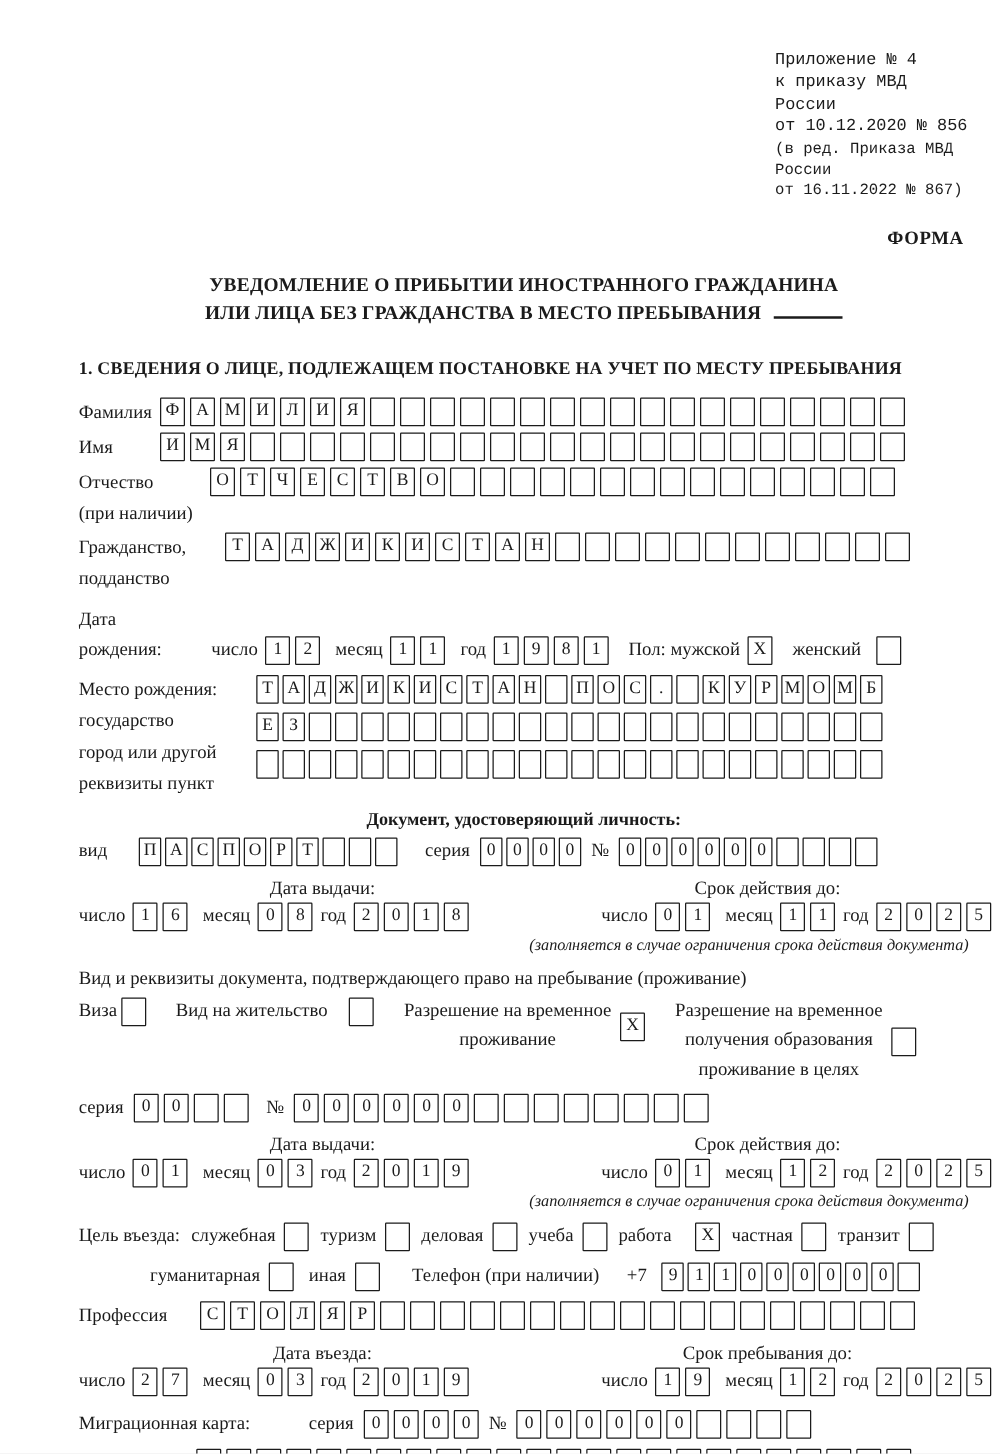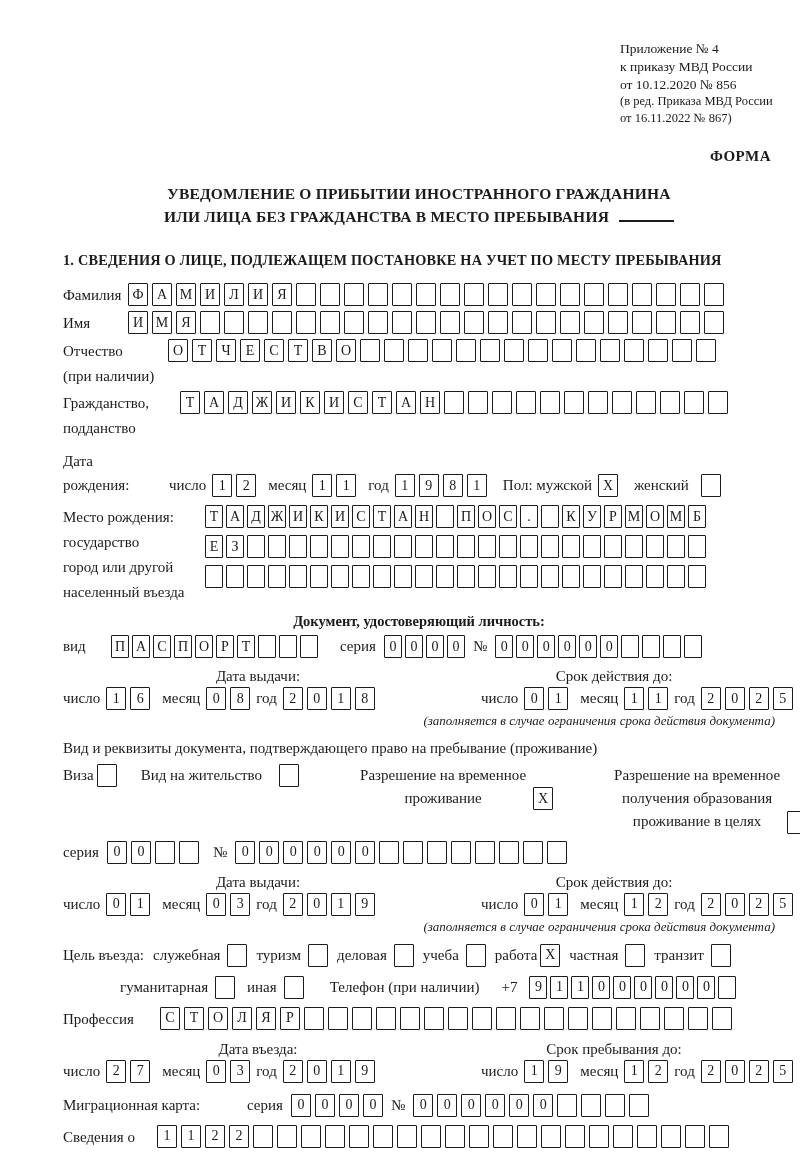--- a/index.html
+++ b/index.html
@@ -8,21 +8,21 @@
     width:800px;height:1163px;
     margin:0 auto;
     background:#ffffff;
     color:#1b1b1b;
     font-family:"Liberation Serif","DejaVu Serif",serif;
     font-size:15px;
     box-sizing:border-box;
     padding:40px 25px 16px 63px;
     overflow:hidden;
   }
-  .hdr-right{margin-left:557px;line-height:1.32;font-size:13.5px;}
+  .hdr-right{margin-left:557px;line-height:1.32;font-size:13.5px;font-family:Liberation Mono, monospace;}
   .hdr-right .small{font-size:12.5px;}
   .forma{margin-top:22px;text-align:right;font-weight:bold;font-size:15px;letter-spacing:.5px;padding-right:4px;}
   .title{margin-top:18px;text-align:center;font-weight:bold;font-size:15.5px;line-height:1.45;letter-spacing:.2px;}
   .uline{display:inline-block;width:55px;border-bottom:2px solid #1b1b1b;margin-left:10px;vertical-align:baseline;}
   .sec-head{margin-top:24px;font-weight:bold;font-size:14.3px;letter-spacing:.2px;}
   .row{display:flex;align-items:flex-start;flex-wrap:nowrap;}
   .row.center-v{align-items:flex-end;}
   .lbl{flex:none;line-height:24px;}
   .lblcol{flex:none;display:block;}
   .lblcol span{display:block;line-height:25px;}
@@ -41,21 +41,21 @@
   .ml6{margin-left:6px;}.ml10{margin-left:10px;}.ml14{margin-left:14px;}
   .gap6{gap:6px;}.gap8{gap:8px;}
   .doc-head{margin-top:8px;text-align:center;font-weight:bold;font-size:14.5px;}
   .dates-head{margin-top:10px;}
   .dh-left{flex:none;width:390px;text-align:center;}
   .dh-right{flex:1;text-align:center;}
   .dgroup{display:flex;align-items:center;gap:6px;flex:none;}
   .dgroup.left{width:390px;}
   .note-right{margin-top:3px;text-align:right;font-size:13px;font-style:italic;}
   .opt{display:flex;align-items:center;gap:7px;flex:none;}
-  .opt.top{align-items:flex-end;margin-left:37px;}
+  .opt.top{align-items:center;}
   .stack{display:flex;flex-direction:column;text-align:center;line-height:1.55;}
   .sub{line-height:1.5;}
 </style>
 </head>
 <body>
 
 <div class="page">
 
   <div class="hdr-right">
     <div>Приложение № 4</div>
@@ -229,21 +229,21 @@
     <span class="cells ml6">
         <span class="cell">&nbsp;</span>
       </span>
   </div>
 
   <div class="row mt8">
     <span class="lblcol" style="width:142px">
       <span>Место рождения:</span>
       <span>государство</span>
       <span>город или другой</span>
-      <span>населенный въезда</span>
+      <span>реквизиты пункт</span>
     </span>
     <span class="col" style="gap:7px">
       <span class="cells sm">
           <span class="cell">Т</span>
           <span class="cell">А</span>
           <span class="cell">Д</span>
           <span class="cell">Ж</span>
           <span class="cell">И</span>
           <span class="cell">К</span>
           <span class="cell">И</span>
@@ -532,21 +532,21 @@
       <span class="cells">
           <span class="cell">&nbsp;</span>
         </span>
     </span>
     <span class="opt">
       <span>учеба</span>
       <span class="cells">
           <span class="cell">&nbsp;</span>
         </span>
     </span>
-    <span class="opt" style="gap:3px">
+    <span class="opt" style="gap:19px">
       <span>работа</span>
       <span class="cells">
           <span class="cell">X</span>
         </span>
     </span>
     <span class="opt">
       <span>частная</span>
       <span class="cells">
           <span class="cell">&nbsp;</span>
         </span>

